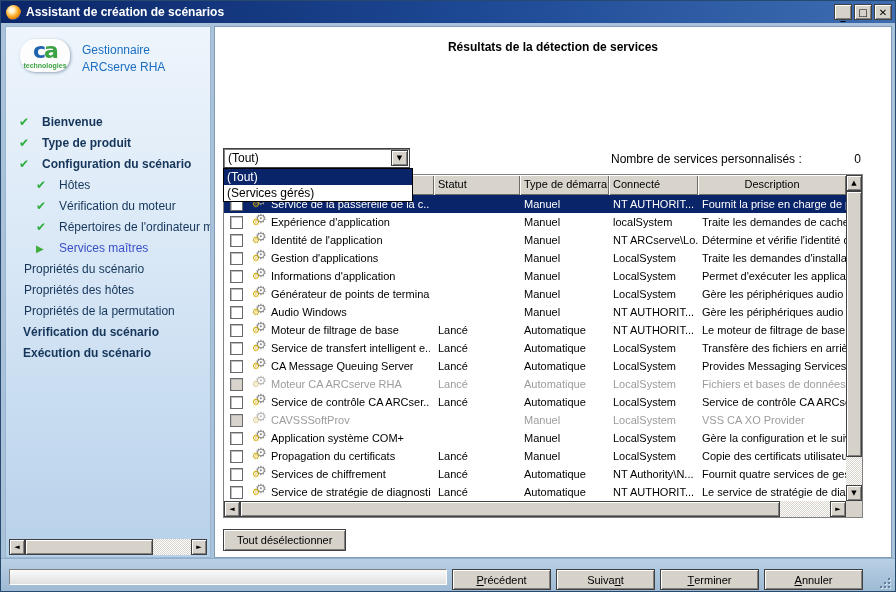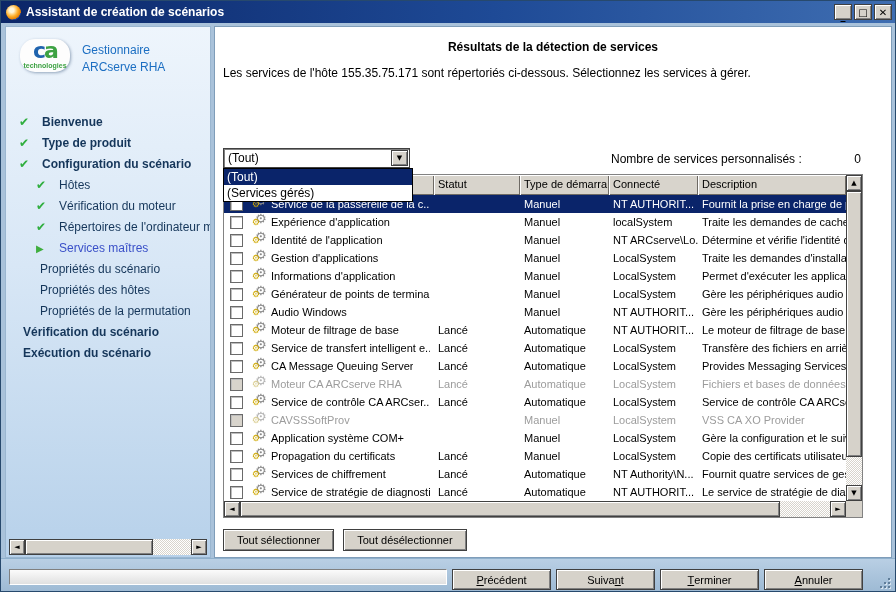--- a/index.html
+++ b/index.html
@@ -31,21 +31,21 @@
   .ca-c{color:#1f63ae;} .ca-a{color:#3da243;}
   .ca-sub{display:block;font-size:7px;font-weight:bold;color:#3da243;line-height:7px;}
   .product{font-size:12px;font-weight:normal;color:#1b6ec2;line-height:17px;padding-top:3px;}
   .steps{margin-top:36px;}
   .step{position:relative;height:21px;line-height:21px;font-size:12px;color:#15365a;white-space:nowrap;}
   .step.bold{font-weight:bold;}
   .step-icon{position:absolute;top:0;font-size:12px;color:#2fae3e;font-family:"DejaVu Sans",sans-serif;}
   .step.current .step-icon{font-size:10px;color:#3fae3e;}
   .l0 .step-icon{left:13px;} .l0 .step-label{margin-left:36px;}
   .l1 .step-icon{left:30px;} .l1 .step-label{margin-left:53px;}
-  .l1.pending .step-label{margin-left:34px;}
+  .l1.pending .step-label{margin-left:18px;}
   .l0.pending .step-label{margin-left:17px;}
   .step.current .step-label{color:#3a50c8;}
   .sidebar-hscroll{position:absolute;left:3px;right:3px;bottom:2px;height:16px;display:flex;background:#e6edf4;}
   .sbtn{width:16px;height:16px;flex:none;background:#d6d2ca;border:1px solid #404040;
     box-shadow:inset 1px 1px 0 #fff,inset -1px -1px 0 #808080;display:flex;align-items:center;justify-content:center;
     font-size:7px;color:#000;font-family:"DejaVu Sans",sans-serif;}
   .sthumb{width:128px;background:#d6d2ca;border:1px solid #404040;
     box-shadow:inset 1px 1px 0 #fff,inset -1px -1px 0 #808080;}
   .strack{flex:1;background:repeating-conic-gradient(#ffffff 0 25%,#d8d4cc 0 50%) 0 0/2px 2px;}
 
@@ -68,21 +68,21 @@
   .count-value{position:absolute;top:125px;left:616px;width:30px;text-align:right;font-size:12px;}
 
   
   .svc-table{position:absolute;top:147px;left:8px;width:640px;height:344px;border:1px solid #828282;
     display:flex;flex-direction:column;background:#fff;}
   .table-main{display:flex;flex:1;overflow:hidden;}
   .table-content{flex:1;display:flex;flex-direction:column;overflow:hidden;}
   .thead{display:flex;height:20px;flex:none;}
   .th{background:#d8d4cc;box-shadow:inset 1px 1px 0 #fff,inset -1px -1px 0 #6e6a64;
     font-size:11px;padding:3px 4px 0;white-space:nowrap;overflow:hidden;flex:none;}
-  .c0{width:24px;} .c1{width:186px;} .c2{width:86px;} .c3{width:89px;} .c4{width:89px;} .c5{flex:1;width:auto;}
+  .c0{width:24px;} .c1{width:186px;} .c2{width:86px;} .c3{width:89px;} .c4{width:89px;} .c5{flex:1;width:auto;text-align:center;}
   .tbody{flex:1;overflow:hidden;}
   .row{display:flex;height:18px;align-items:center;font-size:11px;white-space:nowrap;color:#000;}
   .row.sel{background:#0a246a;color:#fff;}
   .row.dis{color:#9c9c9c;}
   .cell{padding:0 4px;overflow:hidden;flex:none;display:flex;align-items:center;height:18px;}
   .checkbox{width:13px;height:13px;background:#fff;border:1px solid #6a6a6a;
     box-shadow:inset 1px 1px 0 #bdbdbd;margin-left:2px;flex:none;}
   .row.dis .checkbox{background:#d8d4cc;}
   .svc-icon{position:relative;width:17px;height:16px;margin-right:2px;flex:none;}
   .gear-a{position:absolute;top:-2px;left:3px;font-size:13px;line-height:13px;color:#8a8a8a;font-family:"DejaVu Sans",sans-serif;}
@@ -181,21 +181,20 @@
         <span class="sthumb"></span>
         <span class="strack"></span>
         <span class="sbtn">
             <span>►</span>
           </span>
       </div>
     </div>
 
     <div class="main">
       <div class="main-title">Résultats de la détection de services</div>
-      <div class="main-sub">Les services de l'hôte 155.35.75.171 sont répertoriés ci-dessous. Sélectionnez les services à gérer.</div>
 
       <div class="combo">
         <span class="combo-value">(Tout)</span>
         <span class="combo-btn">
             <span>▼</span>
           </span>
       </div>
       <div class="dropdown-list">
           <div class="dropdown-item hl">(Tout)</div>
           <div class="dropdown-item">(Services gérés)</div>
@@ -544,21 +543,20 @@
             <span class="htrack"></span>
             <span class="sbtn">
                 <span>►</span>
               </span>
           </div>
           <div class="corner"></div>
         </div>
       </div>
 
       <div class="sel-buttons">
-        <button class="btn">Tout sélectionner</button>
         <button class="btn">Tout désélectionner</button>
       </div>
     </div>
   </div>
 
   <div class="footer">
     <div class="statusbar"></div>
     <div class="footer-buttons">
         <button class="fbtn">
           <span></span>

